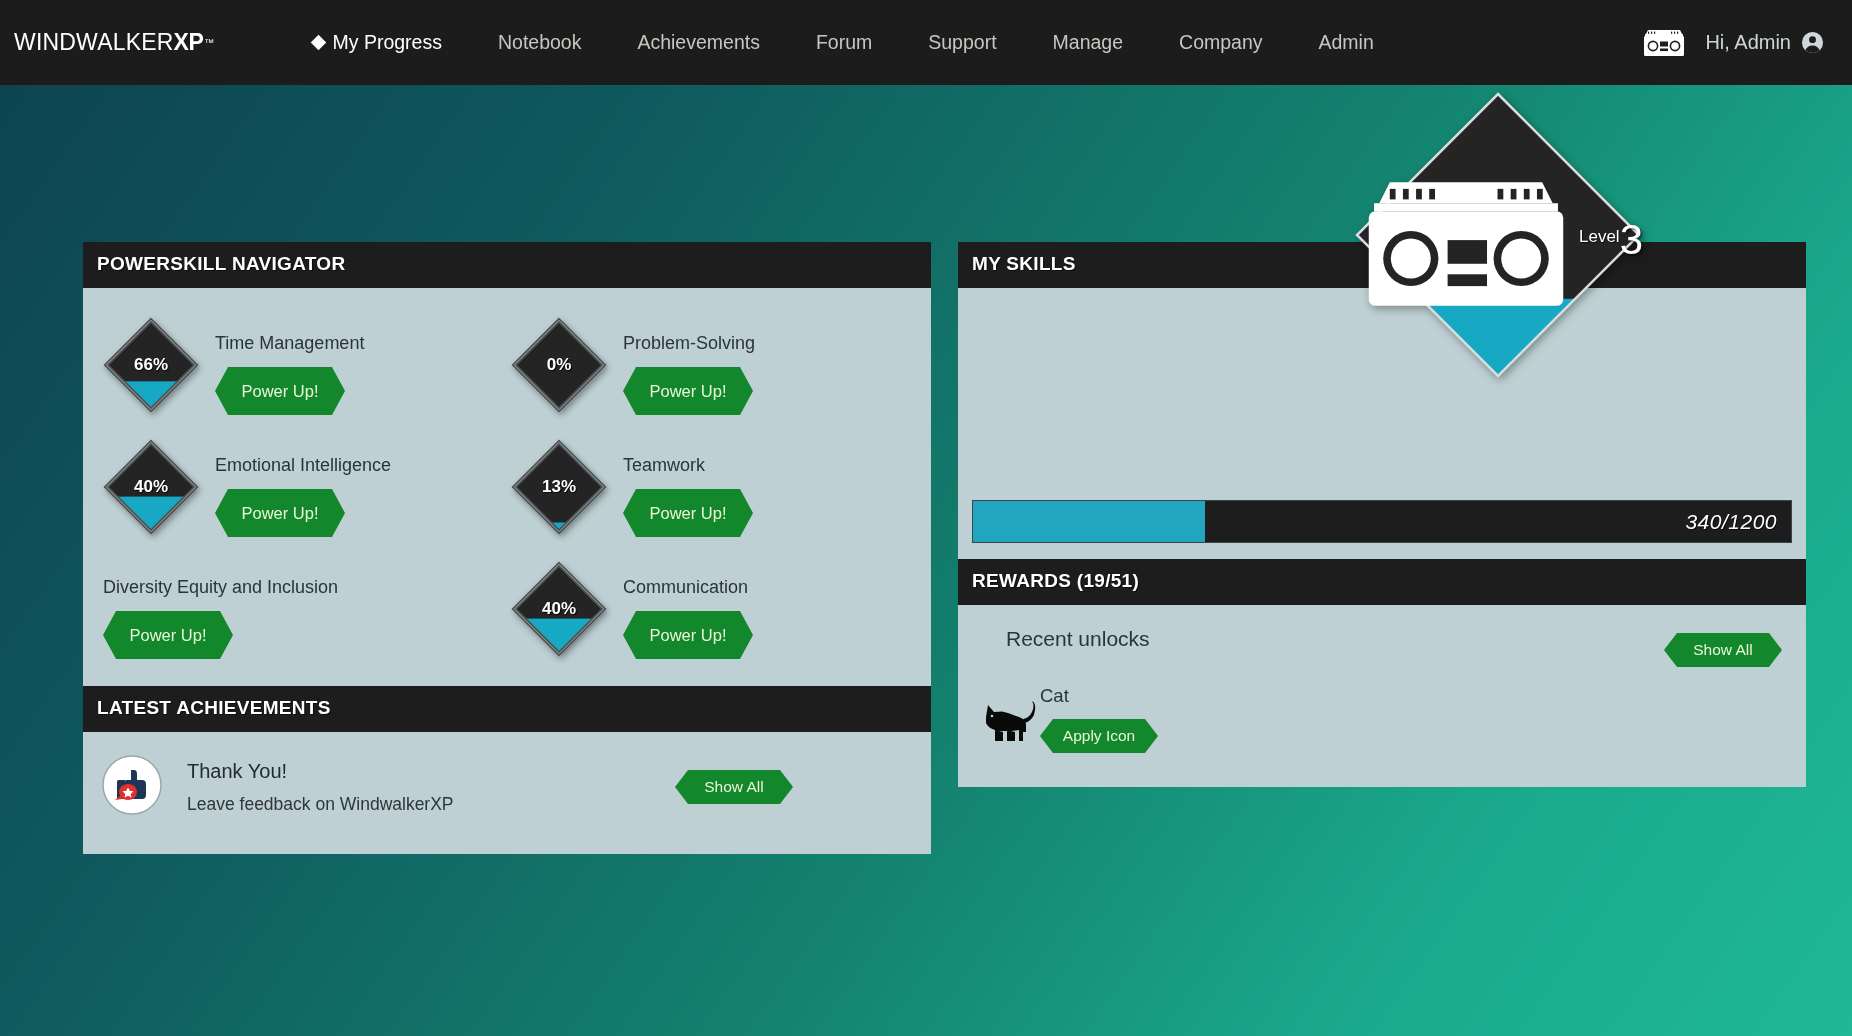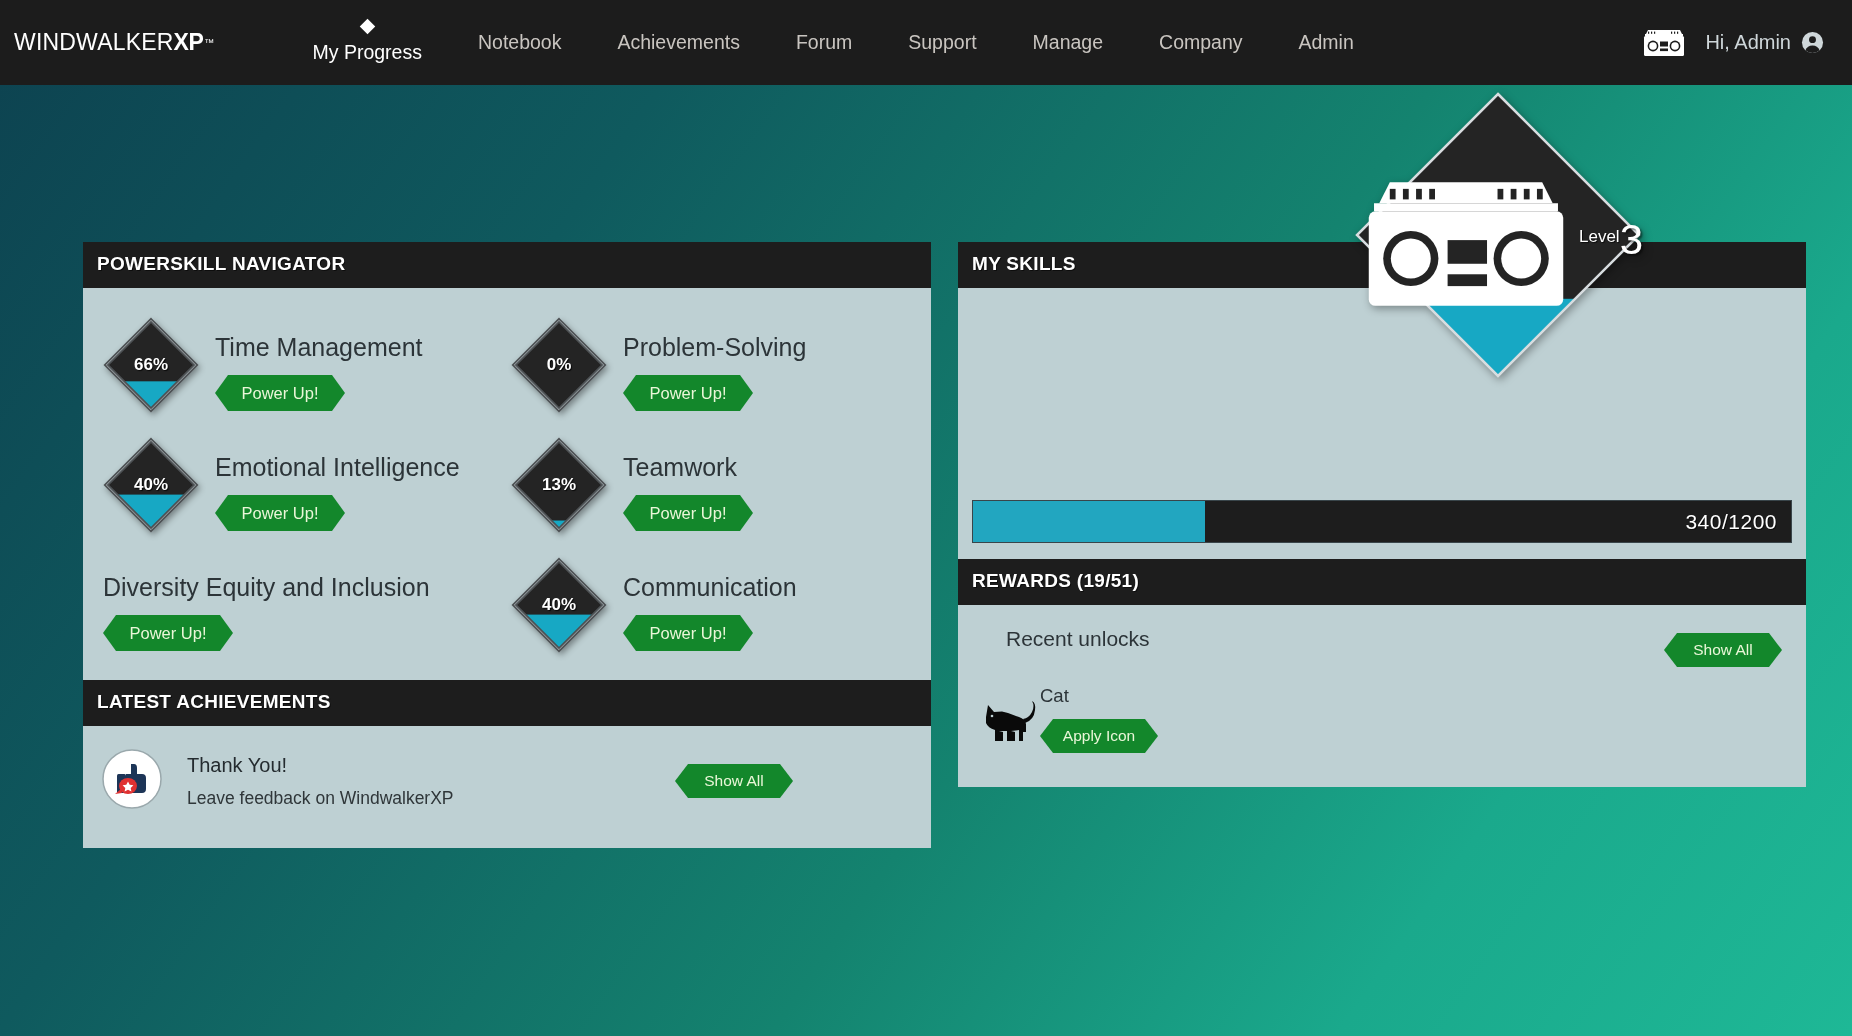--- a/index.html
+++ b/index.html
@@ -50,21 +50,20 @@
 
   .navlink {
     color: #c9c5c0;
     font-size: 19.5px;
     padding: 0 28px;
     white-space: nowrap;
     cursor: pointer;
     display: flex;
     align-items: center;
     gap: 9px;
-    flex-direction: column;
   }
   .navlink.active { color: #ffffff; }
   .nav-diamond {
     width: 11px; height: 11px;
     background: #ffffff;
     transform: rotate(45deg);
     display: inline-block;
     flex: none;
   }
 
@@ -139,34 +138,34 @@
     color: #ffffff;
     font-size: 17px;
     font-weight: 700;
     text-shadow: 1px 1px 1px rgba(0,0,0,.8);
     pointer-events: none;
   }
 
   .skill-text { padding-top: 16px; min-width: 0; }
   .skill-name {
     color: #2c3438;
-    font-size: 25px;
+    font-size: 18px;
     margin-bottom: 13px;
     white-space: nowrap;
   }
 
   
   .hexbtn {
     display: inline-flex;
     align-items: center;
     justify-content: center;
     background: #13872b;
     color: #eaf7d8;
     font-size: 16.5px;
-    height: 36px;
+    height: 48px;
     padding: 0 26px;
     min-width: 130px;
     cursor: pointer;
     border: none;
     font-family: inherit;
     clip-path: polygon(13px 0, calc(100% - 13px) 0, 100% 50%, calc(100% - 13px) 100%, 13px 100%, 0 50%);
     filter: drop-shadow(1px 2px 2px rgba(0,0,0,.30));
   }
   .hexbtn.small { height: 34px; font-size: 15.5px; min-width: 118px; padding: 0 22px; }
 
@@ -204,20 +203,21 @@
     left: 0; top: 0; bottom: 0;
     background: #22a6c0;
   }
   .xp-label {
     position: absolute;
     right: 14px;
     color: #ffffff;
     font-size: 21px;
     letter-spacing: .5px;
     text-shadow: 1px 1px 0 rgba(0,0,0,.6);
+    font-style: italic;
   }
 
   .rewards-body { padding: 22px 20px 34px 20px; position: relative; min-height: 160px; }
   .rewards-subtitle { color: #2c3438; font-size: 21px; margin-bottom: 16px; margin-left: 28px; }
   .reward-row { display: flex; align-items: flex-end; gap: 0; margin-top: 32px; }
   .cat-icon { width: 62px; height: 50px; flex: none; margin-top: 8px; }
   .reward-texts { padding-top: 2px; }
   .reward-name { color: #2c3438; font-size: 18.5px; margin-bottom: 12px; }
   .rewards-showall { position: absolute; right: 24px; top: 28px; }
 

